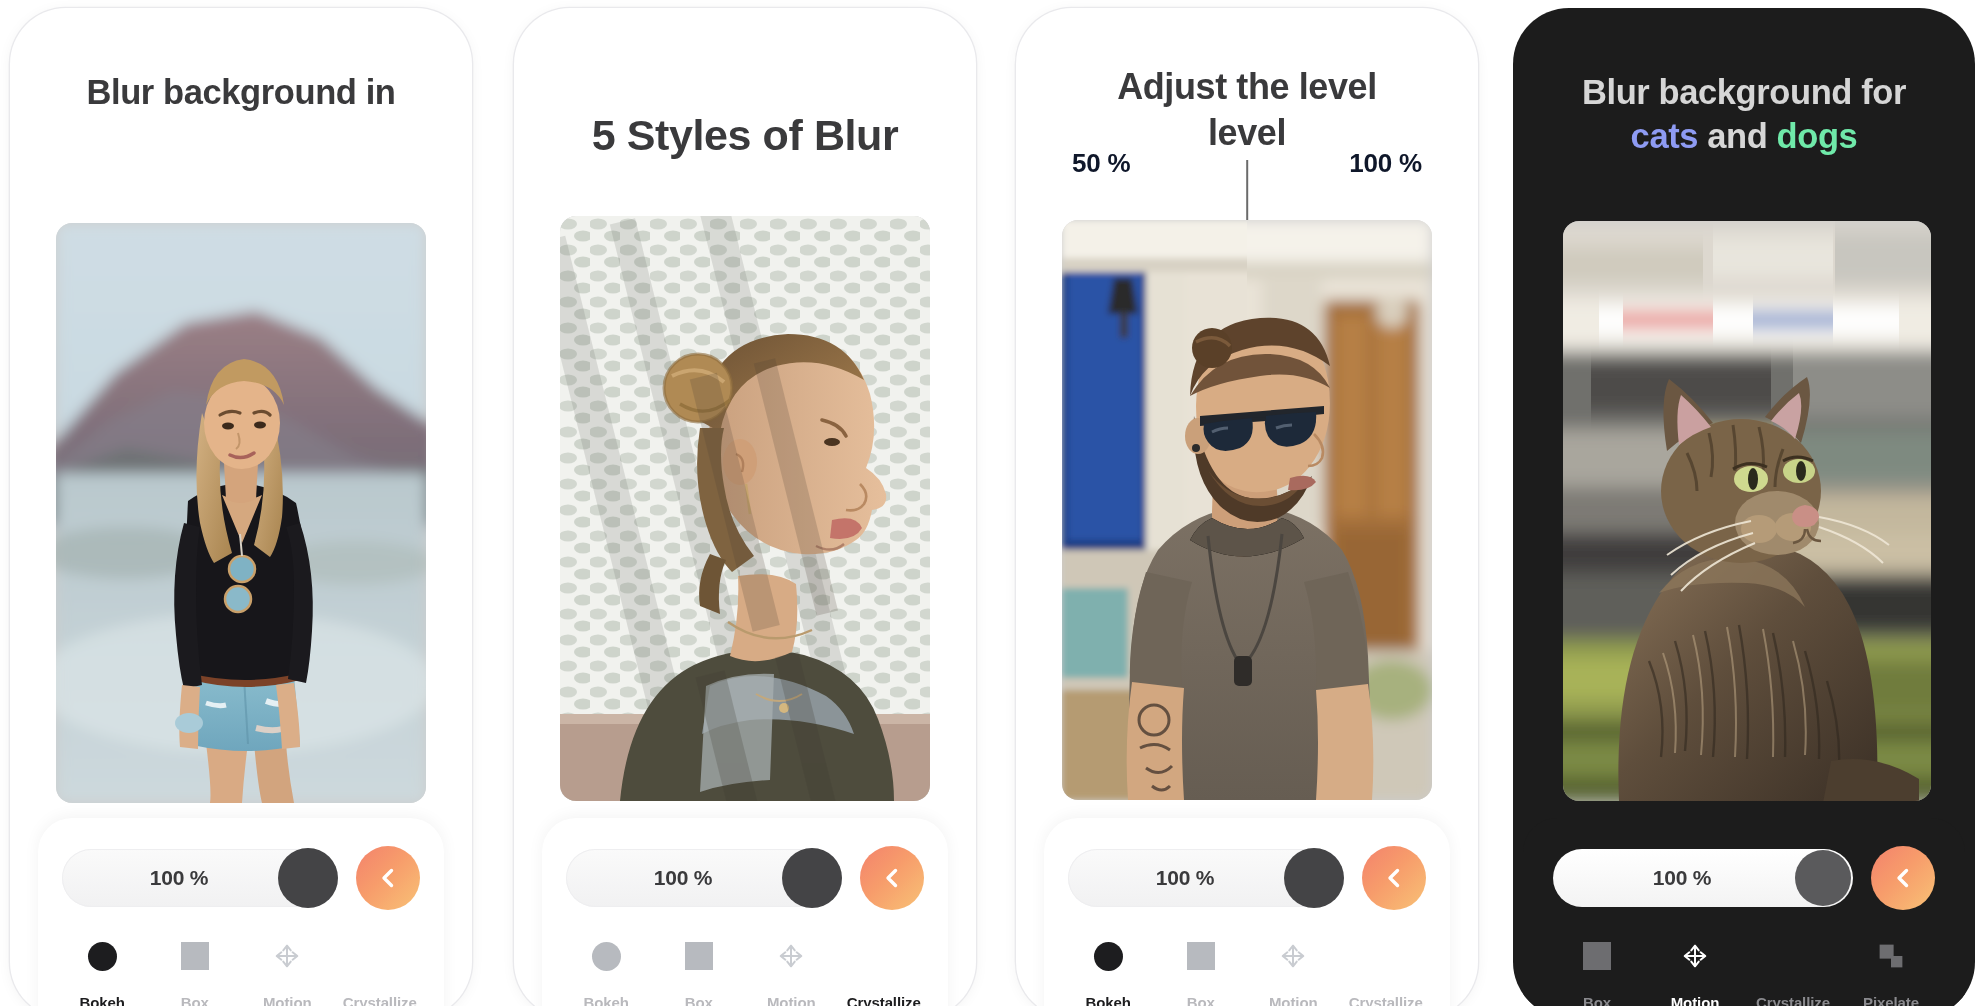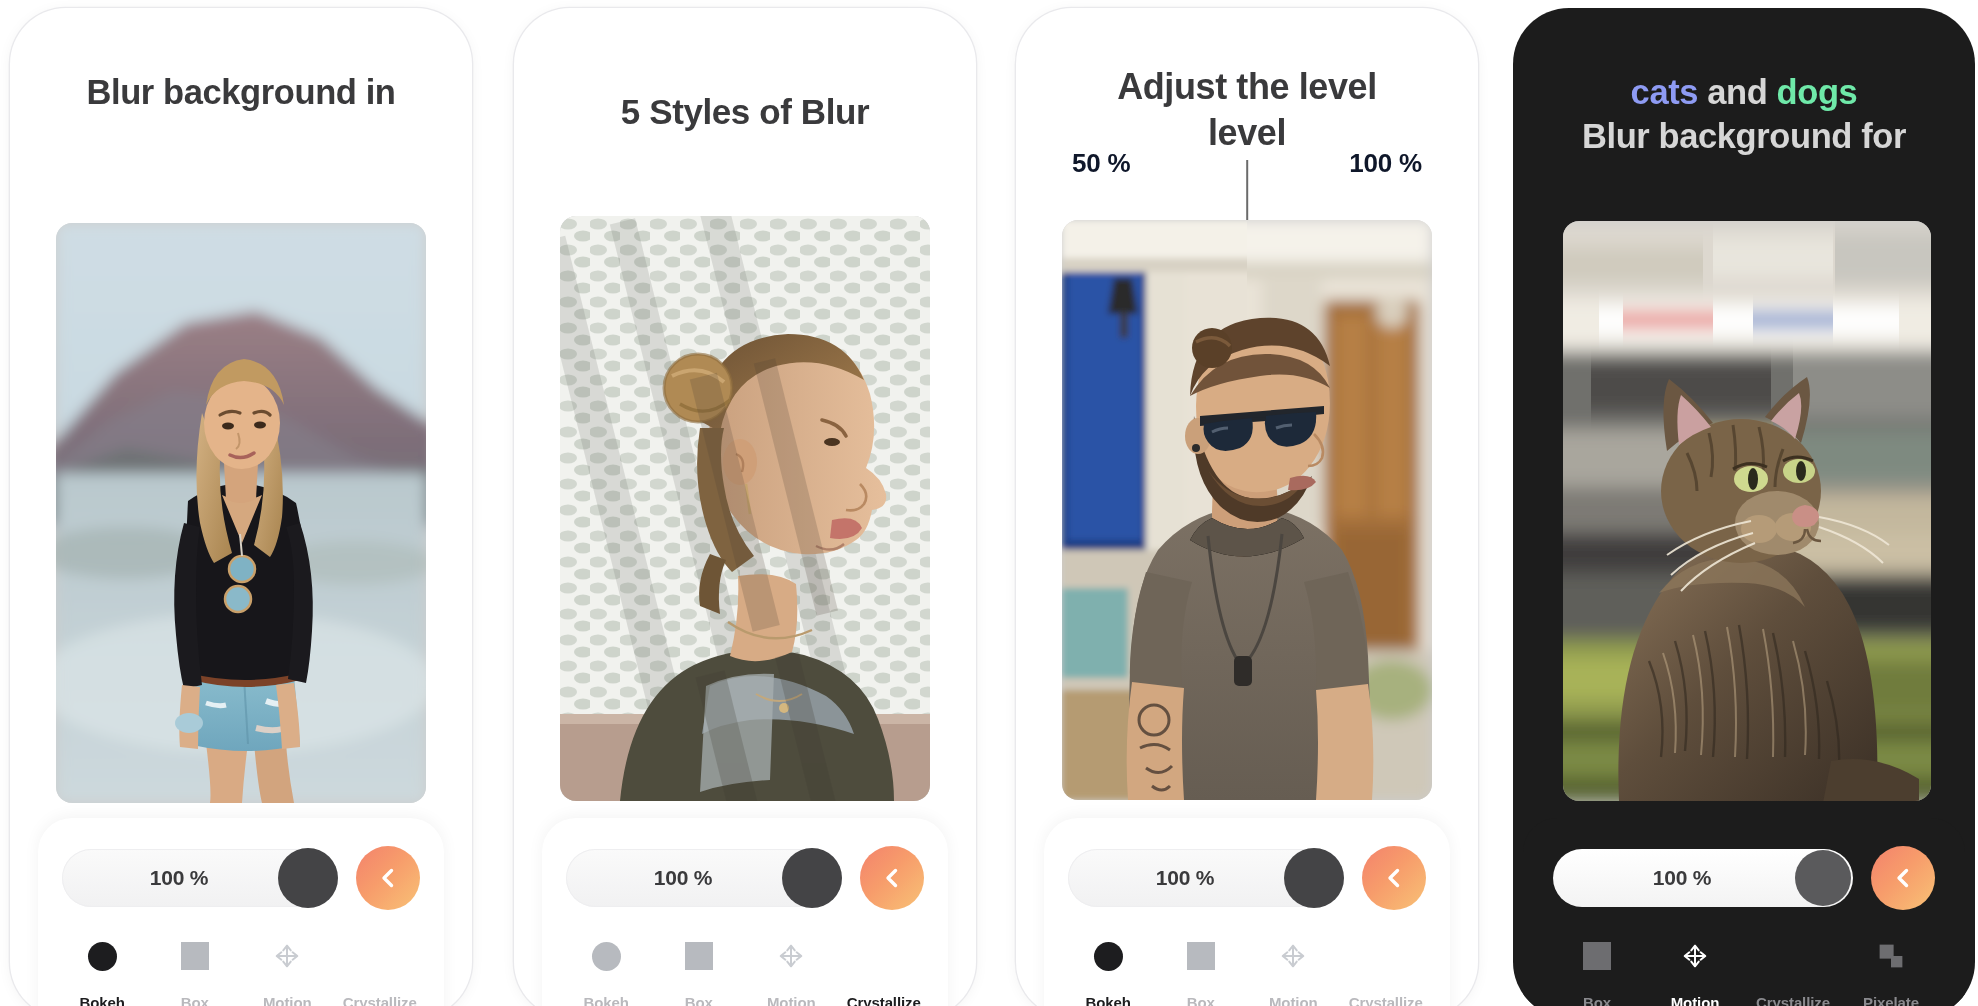--- a/index.html
+++ b/index.html
@@ -49,21 +49,21 @@
     left: 0; right: 0;
     text-align: center;
     font-weight: bold;
     color: #3a3a3c;
     letter-spacing: -0.4px;
     line-height: 1.28;
     padding: 0 26px;
     box-sizing: border-box;
   }
   #card-1 .headline { top: 62px; font-size: 34.5px; }
-  #card-2 .headline { top: 82px; font-size: 35px; }
+  #card-2 .headline { top: 100px; font-size: 43px; }
   #card-3 .headline { top: 56px; font-size: 36px; }
   #card-4 .headline { top: 62px; font-size: 34.5px; color: #d6d6d6; }
   .headline .w-cats { color: #8e9bf3; }
   .headline .w-dogs { color: #6fe9a9; }
   .headline .line { display: block; }
 
   
   .pct-row {
     position: absolute;
     top: 140px;
@@ -664,24 +664,24 @@
               </svg>
           </div>
           <div class="tlabel">Crystallize</div>
         </div>
       </div>
     </div>
   </div>
 
   <div class="card dark" id="card-4">
     <div class="headline">
+      <span class="line">Blur background for</span>
       <span class="line">
         <span class="w-cats">cats</span><span class="w-and"> and </span><span class="w-dogs">dogs</span>
       </span>
-      <span class="line">Blur background for</span>
     </div>
 
     <div class="photo">
       <svg viewBox="0 0 368 580" preserveAspectRatio="xMidYMid slice">
         <defs>
           <filter id="mblur">
               <feGaussianBlur stdDeviation="0.6 9"></feGaussianBlur>
             </filter>
           <linearGradient id="fur4" x1="0" y1="0" x2="1" y2="1">
             <stop offset="0%" stop-color="#8a7359"></stop>

